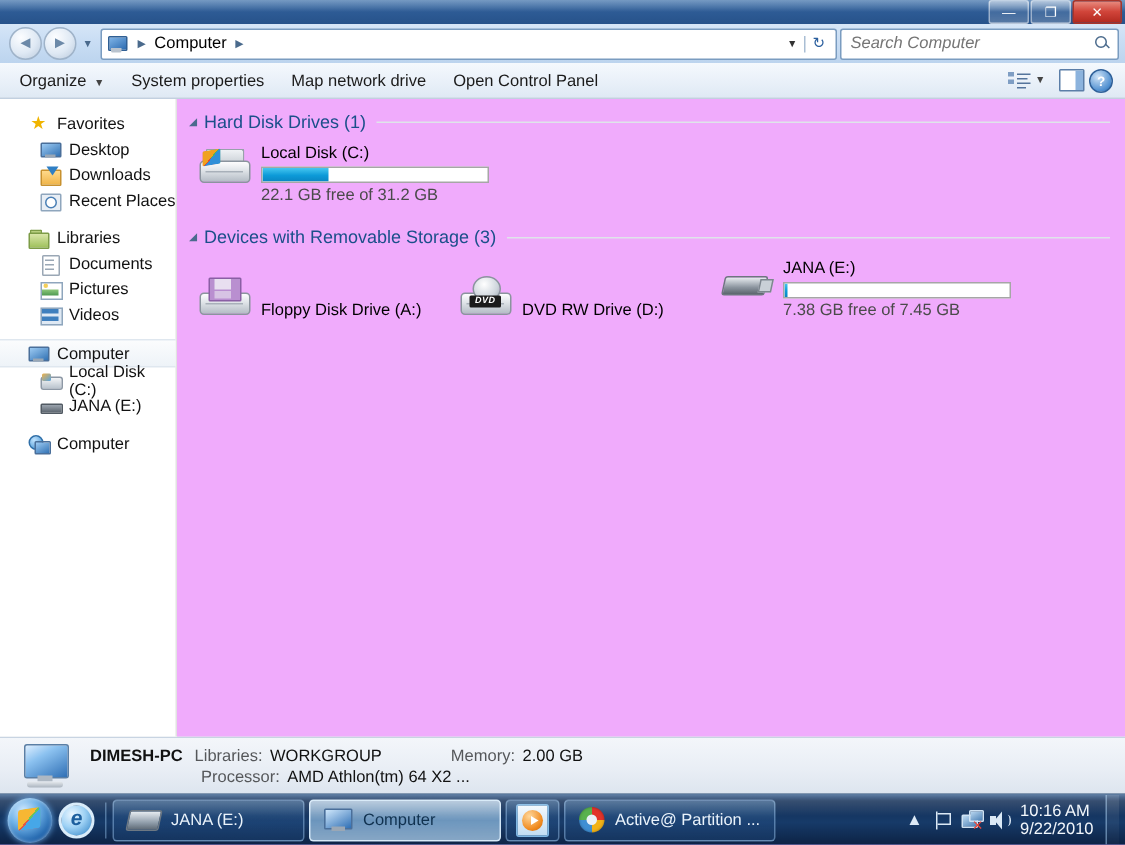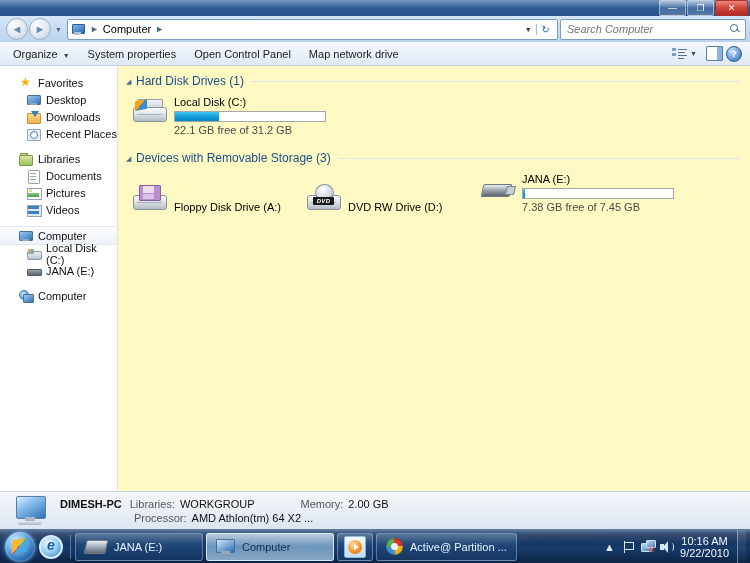--- a/index.html
+++ b/index.html
@@ -166,21 +166,21 @@
     background:linear-gradient(140deg,#f0b34a,#57a2e0);}
   
   .i-usb .d{left:1px;top:5px;width:13px;height:5px;border-radius:1px;
     background:linear-gradient(180deg,#9aa3ad,#5b646e);border:1px solid #515a63;}
   
   .i-net .g{left:1px;top:1px;width:8px;height:8px;border-radius:50%;
     background:radial-gradient(circle at 35% 30%,#bfe3ff,#3f8fd0);border:1px solid #2f6fa8;}
   .i-net .m{left:5px;top:5px;width:9px;height:7px;border:1px solid #4a6f9a;border-radius:1px;
     background:linear-gradient(150deg,#9ccaf2,#3272b4);}
   
-  #content{flex:1;background:#fef9c3;padding:8px 0 0 8px;position:relative;}
+  #content{flex:1;background:#f0abfc;padding:8px 0 0 8px;position:relative;}
   .sect{display:flex;align-items:center;margin:0 10px 4px 0;}
   .sect .tri{width:10px;color:#4b6a8e;font-size:7px;line-height:1;}
   .sect .stitle{font-size:12px;color:#1b4f8a;white-space:nowrap;padding-right:7px;}
   .sect .rule{flex:1;height:1px;background:#dfe4ea;}
   .drives{display:flex;flex-wrap:wrap;margin:4px 0 12px 0;}
   .drive{display:flex;align-items:flex-start;width:380px;min-height:38px;padding:3px 0 3px 4px;}
   .drive .meta{margin-left:6px;padding-top:1px;}
   .drive .dname{font-size:11px;color:#000;white-space:nowrap;}
   .bar{width:150px;height:9px;background:#fff;border:1px solid #a6a6a6;margin:3px 0 2px 0;position:relative;overflow:hidden;}
   .bar .fill{height:100%;background:linear-gradient(180deg,#45c6f0,#0d9ad8 55%,#0a86c4);}
@@ -305,21 +305,21 @@
     background:linear-gradient(150deg,#bcd9f1,#4a7fb5);}
   .netic .m2{position:absolute;left:5px;top:0;width:8px;height:6px;border:1px solid #cfe2f3;border-radius:1px;
     background:linear-gradient(150deg,#bcd9f1,#4a7fb5);}
   .netic .x{position:absolute;right:-1px;bottom:-1px;color:#e8453a;font-size:9px;font-weight:bold;line-height:7px;}
   .spk{width:13px;height:12px;position:relative;}
   .spk .c{position:absolute;left:0;top:3px;width:4px;height:6px;background:#dbe9f6;}
   .spk .t{position:absolute;left:3px;top:0;width:0;height:0;border-top:6px solid transparent;
     border-bottom:6px solid transparent;border-right:5px solid #dbe9f6;}
   .spk .w{position:absolute;left:9px;top:2px;width:4px;height:8px;
     border-right:1.3px solid #dbe9f6;border-radius:0 50% 50% 0/0 50% 50% 0;}
-  .clock{color:#f2f7fc;font-size:11px;line-height:12px;text-align:center;padding:0 6px 0 4px;}
+  .clock{color:#f2f7fc;font-size:11px;line-height:12px;text-align:left;padding:0 6px 0 4px;}
   .showdesk{width:8px;height:33px;margin-left:2px;border-left:1px solid rgba(170,210,245,.5);
     background:linear-gradient(180deg,rgba(255,255,255,.10),rgba(255,255,255,.02));}
 </style>
 </head>
 <body>
 
 <div id="desktop"></div>
 
 <div id="window">
 
@@ -354,22 +354,22 @@
       <input placeholder="Search Computer" style="">
       <span class="mag"></span>
     </div>
   </div>
 
   <div id="toolbar">
     <div class="tbitem">
       <span>Organize</span><span class="caret">▼</span>
     </div>
     <div class="tbitem">System properties</div>
+    <div class="tbitem">Map network drive</div>
     <div class="tbitem">Open Control Panel</div>
-    <div class="tbitem">Map network drive</div>
     <div class="tbright">
       <span class="viewicon">
         <i class="b1"></i>
           <i class="b2"></i>
           <i class="l1"></i>
           <i class="l2"></i>
           <i class="l3"></i>
           <i class="l4"></i>
       </span>
       <span class="caret" style="font-size:7px;color:#444;margin-right:6px;">▼</span>

